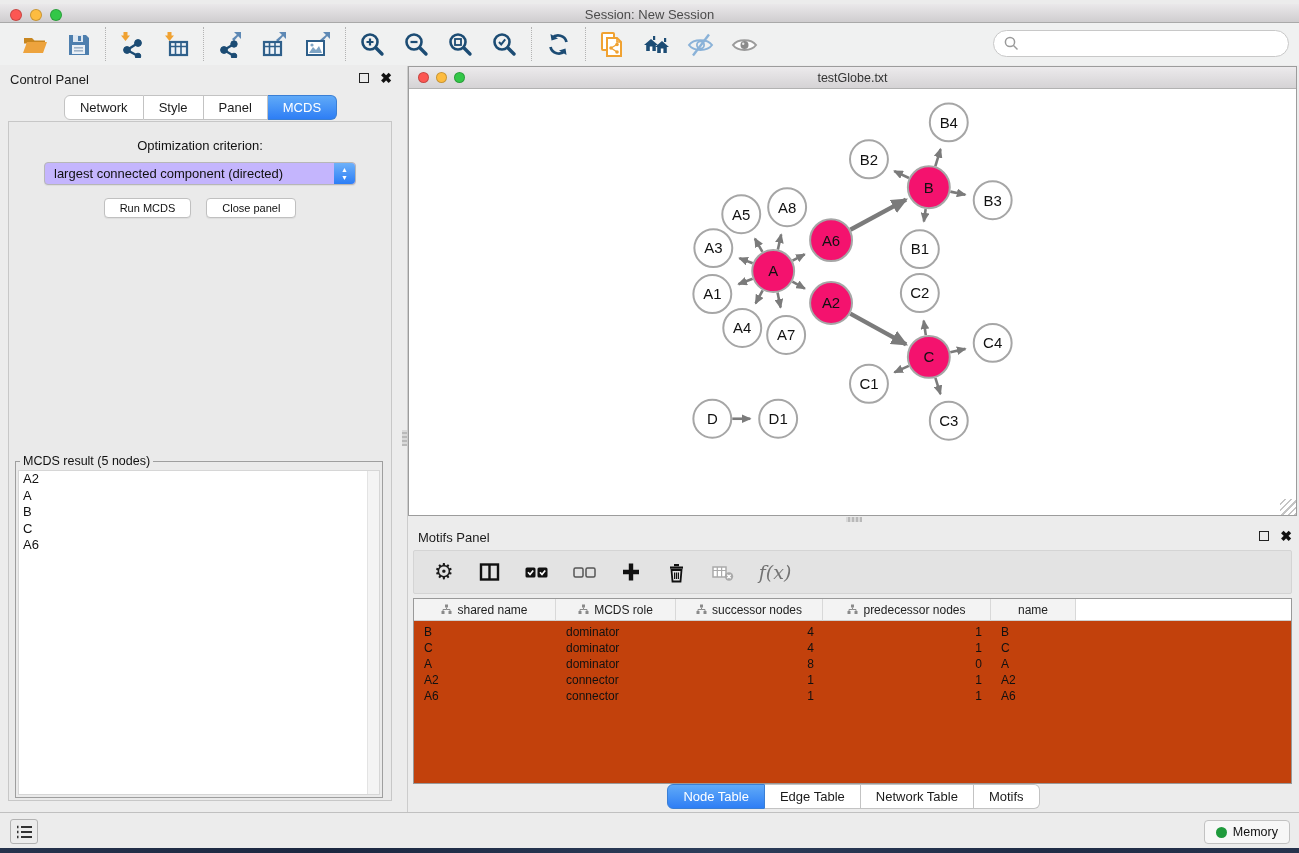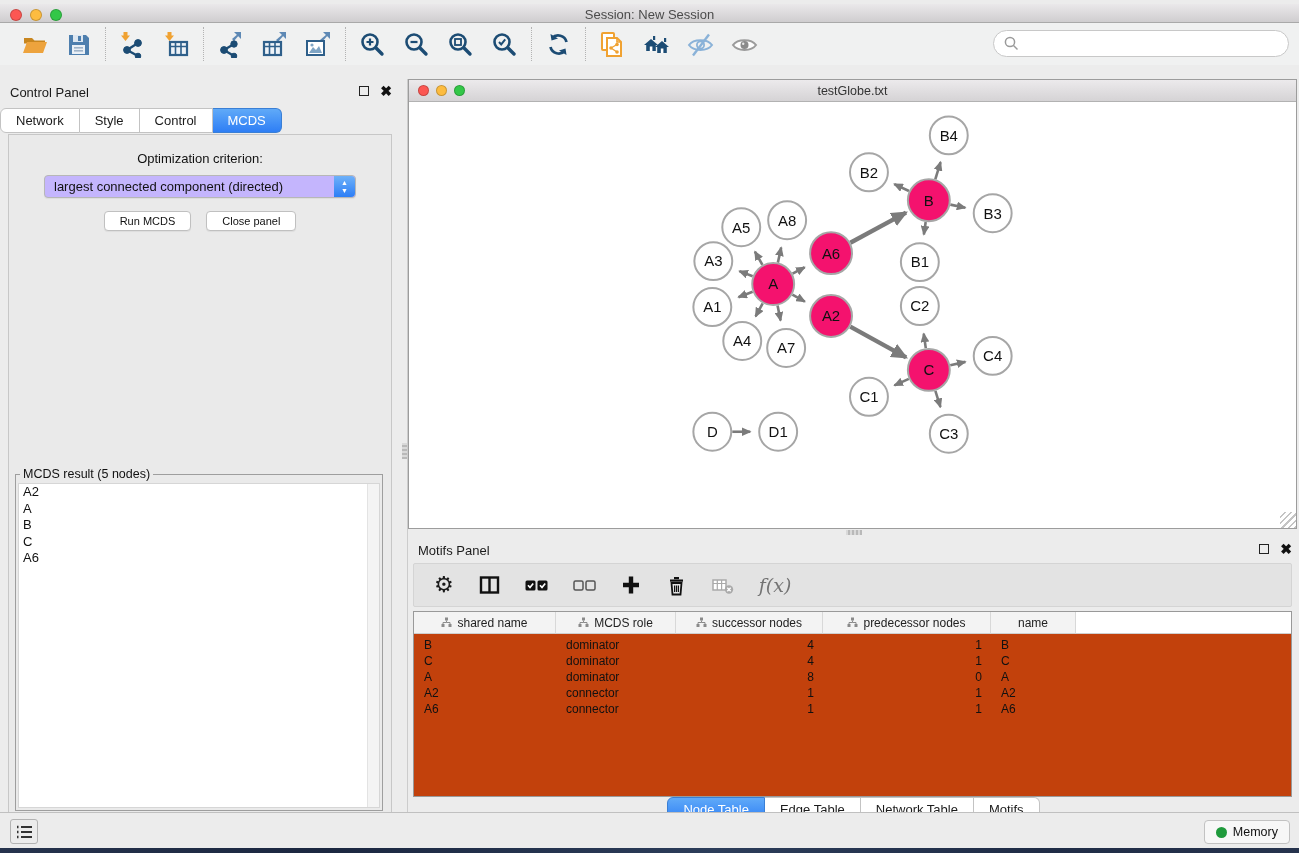--- a/index.html
+++ b/index.html
@@ -23,31 +23,31 @@
   .tgroup { display:flex; align-items:center; gap:17px; padding:0 13px; }
   .tsep { width:0; height:34px; border-left:1px dotted #b3b3b3; }
   .ticon { width:27px; height:27px; display:block; cursor:pointer; }
   .search-box { position:absolute; right:10px; top:7px; width:296px; height:27px;
     border:1px solid #c8c8c8; border-radius:14px; background:#fff;
     display:flex; align-items:center; padding-left:9px; }
   .search-box svg { flex:0 0 auto; }
   .search-box input { border:none; outline:none; flex:1; font-size:13px; background:transparent; padding:0 8px 0 5px; font-family:"Liberation Sans",sans-serif; }
 
   
-  .main { position:absolute; top:79px; left:0; width:1299px; height:747px; }
+  .main { position:absolute; top:66px; left:0; width:1299px; height:747px; }
 
   
   .control-panel { position:absolute; left:0; top:0; width:401px; height:747px; background:#ececec; }
   .panel-hdr { position:relative; height:26px; }
   .panel-title { position:absolute; left:10px; top:6px; font-size:13px; color:#1b1b1b; }
   .panel-btns { position:absolute; right:9px; top:6px; display:flex; gap:11px; align-items:center; }
   .float-btn { width:10px; height:10px; border:1.5px solid #222; background:transparent; cursor:pointer; }
   .close-btn { font-size:14px; font-weight:bold; color:#111; line-height:12px; cursor:pointer; }
 
-  .cp-tabs { display:flex; margin-top:3px; position:relative; z-index:2; }
+  .cp-tabs { display:flex; justify-content:center; margin-top:3px; position:relative; z-index:2; }
   .seg { font-size:13px; padding:4px 15px; background:#fff; border:1px solid #c3c3c3; border-left:none; color:#1b1b1b; cursor:pointer; line-height:15px; }
   .seg:first-child { border-left:1px solid #c3c3c3; border-radius:6px 0 0 6px; }
   .seg:last-child { border-radius:0 6px 6px 0; }
   .seg.active { background:linear-gradient(#60aaf8,#2e7ef5); color:#fff; border-color:#3a7fd5; }
 
   .cp-content { position:absolute; left:8px; right:9px; top:55px; bottom:12px;
     border:1px solid #c7c7c7; background:#eaeaea; }
   .opt-label { text-align:center; margin-top:16px; font-size:13px; }
   .dropdown { margin:9px auto 0; width:312px; height:23px; background:#c4b5fd;
     border:1px solid #b7b7b7; border-radius:4px; position:relative;
@@ -275,21 +275,21 @@
     <div class="panel-hdr">
       <span class="panel-title">Control Panel</span>
       <span class="panel-btns">
         <span class="float-btn"></span>
         <span class="close-btn">✖</span>
       </span>
     </div>
     <div class="cp-tabs">
       <span class="seg">Network</span>
       <span class="seg">Style</span>
-      <span class="seg">Control</span>
+      <span class="seg">Panel</span>
       <span class="seg active">MCDS</span>
     </div>
     <div class="cp-content">
       <div class="opt-label">Optimization criterion:</div>
       <div class="dropdown">
         <span>largest connected component (directed)</span>
         <span class="dd-stepper">▲<br>▼</span>
       </div>
       <div class="btn-row">
         <button class="push-btn">Run MCDS</button>

